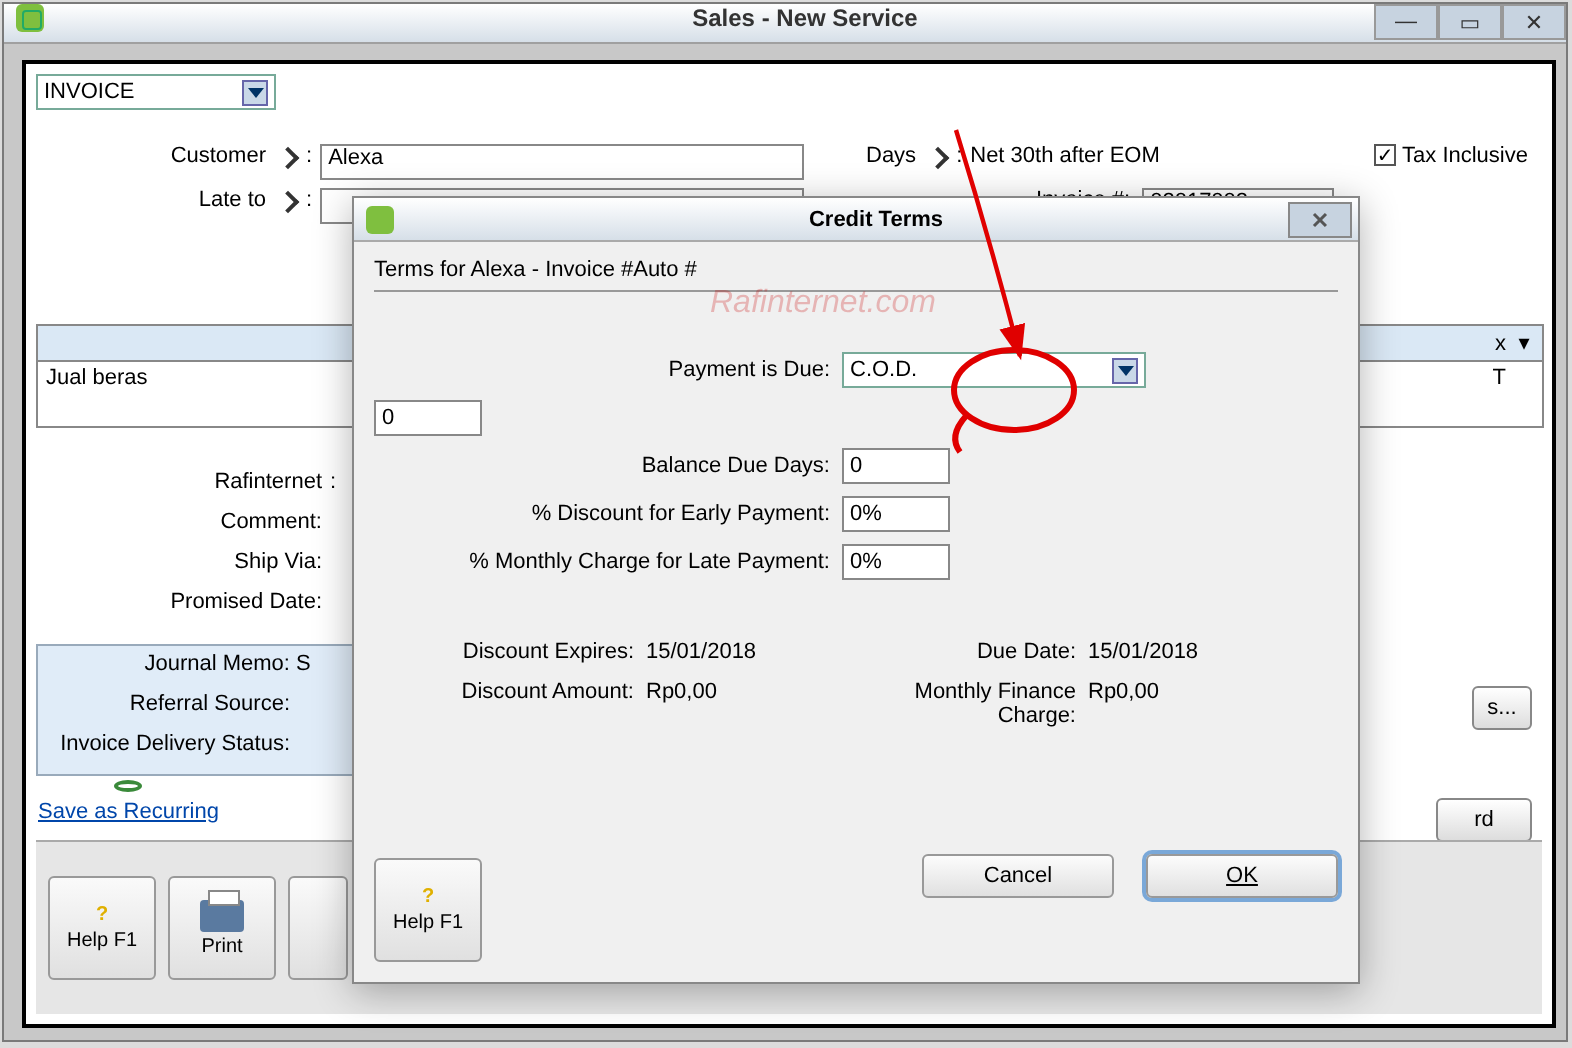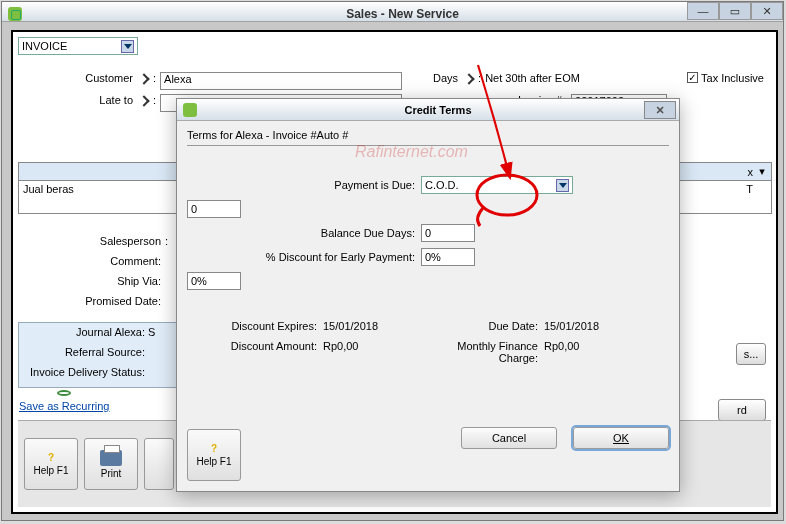--- a/index.html
+++ b/index.html
@@ -1,20 +1,20 @@
 <!DOCTYPE html>
 <html><head>
 <meta charset="utf-8">
 <style>
   * { box-sizing: border-box; margin: 0; padding: 0; font-family: Tahoma, Arial, sans-serif; font-size: 11px; }
   body { width: 786px; height: 524px; background: #dcdcdc; position: relative; overflow: hidden; }
 
   
   .outer-window { position: absolute; left: 1px; top: 1px; width: 783px; height: 520px; border: 1px solid #7a7a7a; background: #c8c8c8; }
-  .outer-titlebar { height: 20px; background: linear-gradient(#fff,#d6dfe8); display: flex; align-items: flex-end; padding: 0 6px; border-bottom: 1px solid #a0a0a0; position: relative; }
+  .outer-titlebar { height: 20px; background: linear-gradient(#fff,#d6dfe8); display: flex; align-items: flex-start; padding: 0 6px; border-bottom: 1px solid #a0a0a0; position: relative; }
   .outer-titlebar .icon { width: 14px; height: 14px; background: #7fbf3f; border-radius: 3px; margin-right: 6px; position:relative;}
   .outer-titlebar .icon::after { content:""; position:absolute; left:3px; top:3px; width:8px; height:8px; border:1px solid #2a6; border-radius:2px;}
   .outer-title { flex: 1; text-align: center; font-weight: bold; font-size: 12px; color: #333; }
   .outer-controls { position:absolute; right:0; top:0; display:flex; }
   .outer-ctrl-btn { width: 32px; height: 18px; background: #c7d3e0; border:1px solid #999; display:flex; align-items:center; justify-content:center; color:#333; }
   .outer-client { position: absolute; left: 9px; top: 28px; right: 5px; bottom: 6px; background: #fff; border: 2px solid #000; }
   .invoice-area { position: absolute; left: 5px; top: 5px; width: 120px; }
   .select-box { border: 1px solid #7a9; height: 18px; background: #fff; display:flex; align-items:center; padding:0 3px; }
   .select-box .dd { width:13px; height:13px; margin-left:auto; background:#c9d8e8; border:1px solid #66a; display:flex; align-items:center; justify-content:center;}
   .dd-arrow { width:0; height:0; border-left:4px solid transparent; border-right:4px solid transparent; border-top:5px solid #036;}
@@ -144,34 +144,34 @@
       </div>
       <div class="mt-body">
         <div style="display:flex;">
             <span>Jual beras</span>
         <span style="margin-left:auto; margin-right:14px;">T</span>
           </div>
       </div>
     </div>
 
     <div class="bottom-form">
-      <div class="row2" style="left:10px; top:200px;"><span class="lbl2" style="width:138px">Salesperson</span>:</div>
+      <div class="row2" style="left:10px; top:200px;"><span class="lbl2" style="width:138px">Rafinternet</span>:</div>
       <div class="row2" style="left:10px; top:220px;">
           <span class="lbl2" style="width:138px">Comment:</span>
         </div>
       <div class="row2" style="left:10px; top:240px;">
           <span class="lbl2" style="width:138px">Ship Via:</span>
         </div>
       <div class="row2" style="left:10px; top:260px;">
           <span class="lbl2" style="width:138px">Promised Date:</span>
         </div>
     </div>
 
     <div class="blue-panel">
-      <div style="height:20px;"><span class="lbl3">Journal Alexa:</span><span>S</span></div>
+      <div style="height:20px;"><span class="lbl3">Journal Memo:</span><span>S</span></div>
       <div style="height:20px;"><span class="lbl3">Referral Source:</span></div>
       <div style="height:20px;"><span class="lbl3">Invoice Delivery Status:</span></div>
     </div>
 
     <div class="save-recurring">
       <span class="recur-icon"></span>
       <a href="#">Save as Recurring</a>
     </div>
 
     <div class="s-btn">
@@ -227,20 +227,21 @@
           <span>0</span>
         </div>
     </div>
     <div class="drow">
       <span class="dl">% Discount for Early Payment:</span>
       <div class="d-input">
           <span>0%</span>
         </div>
     </div>
     <div class="drow">
+      <span class="dl">% Monthly Charge for Late Payment:</span>
       <div class="d-input">
           <span>0%</span>
         </div>
     </div>
 
     <div class="dates-row">
       <div class="dates-cell">
         <span class="k" style="width:130px;">Discount Expires:</span>
         <span>15/01/2018</span>
       </div>

